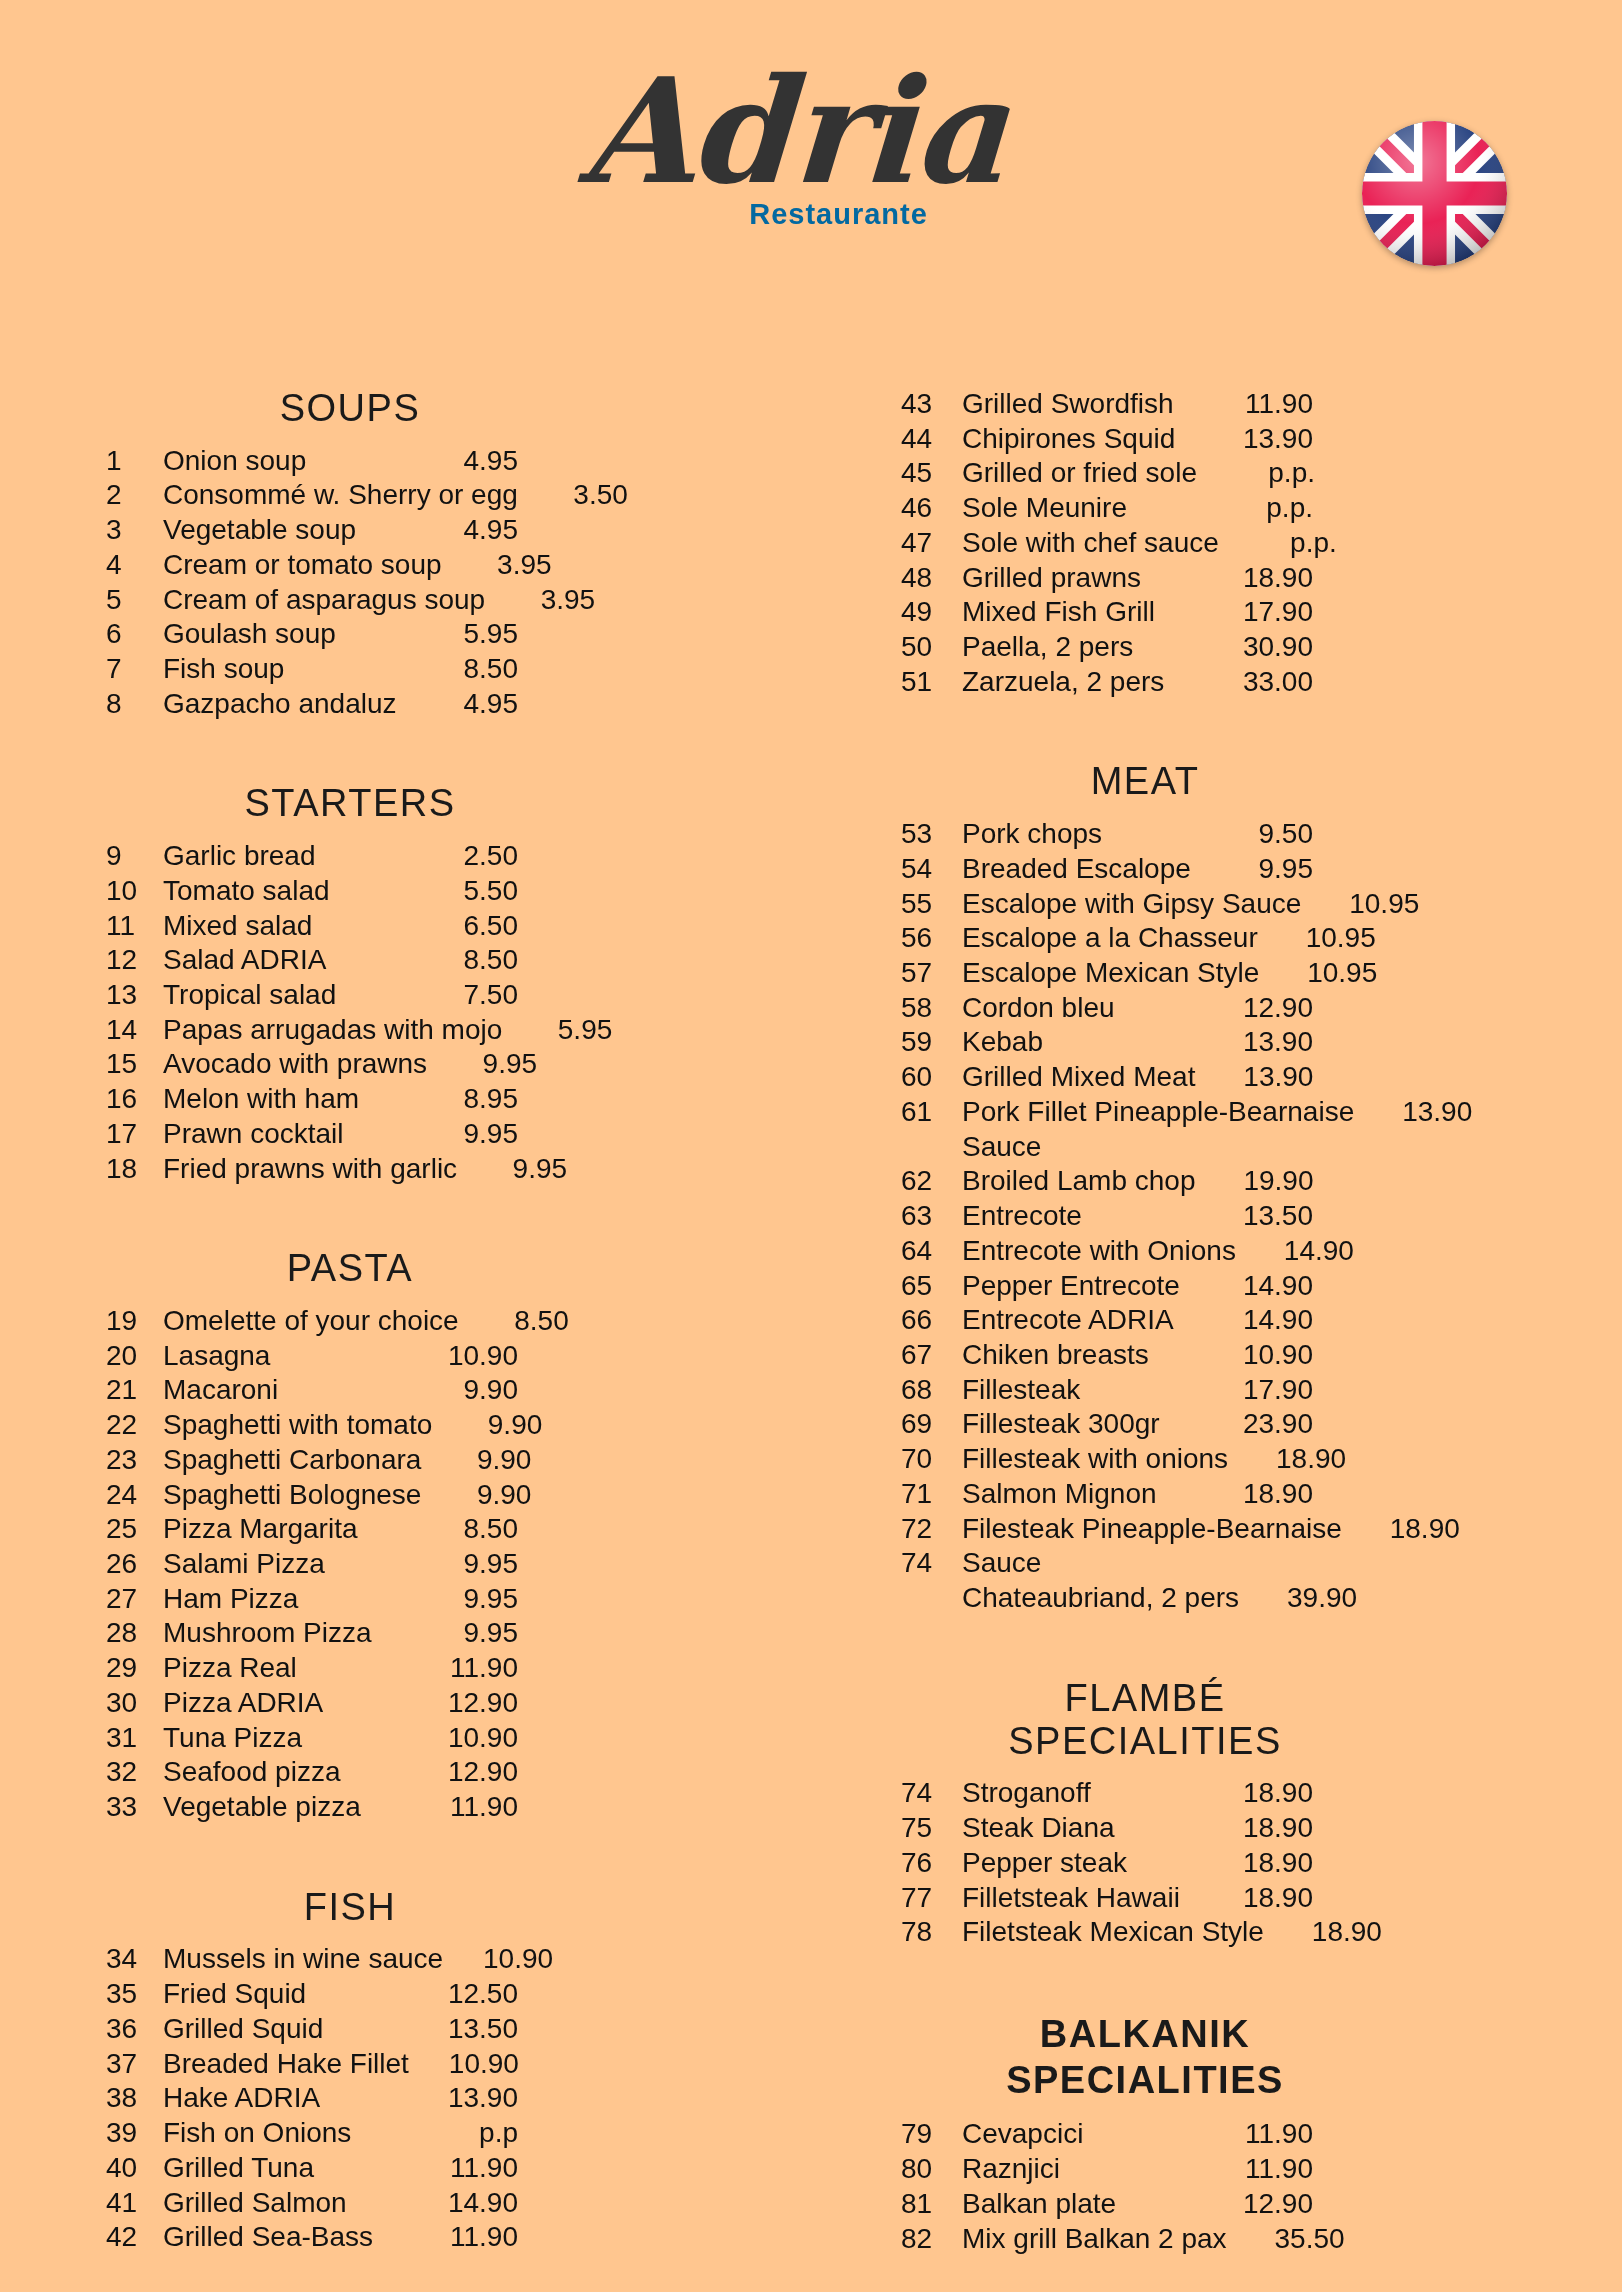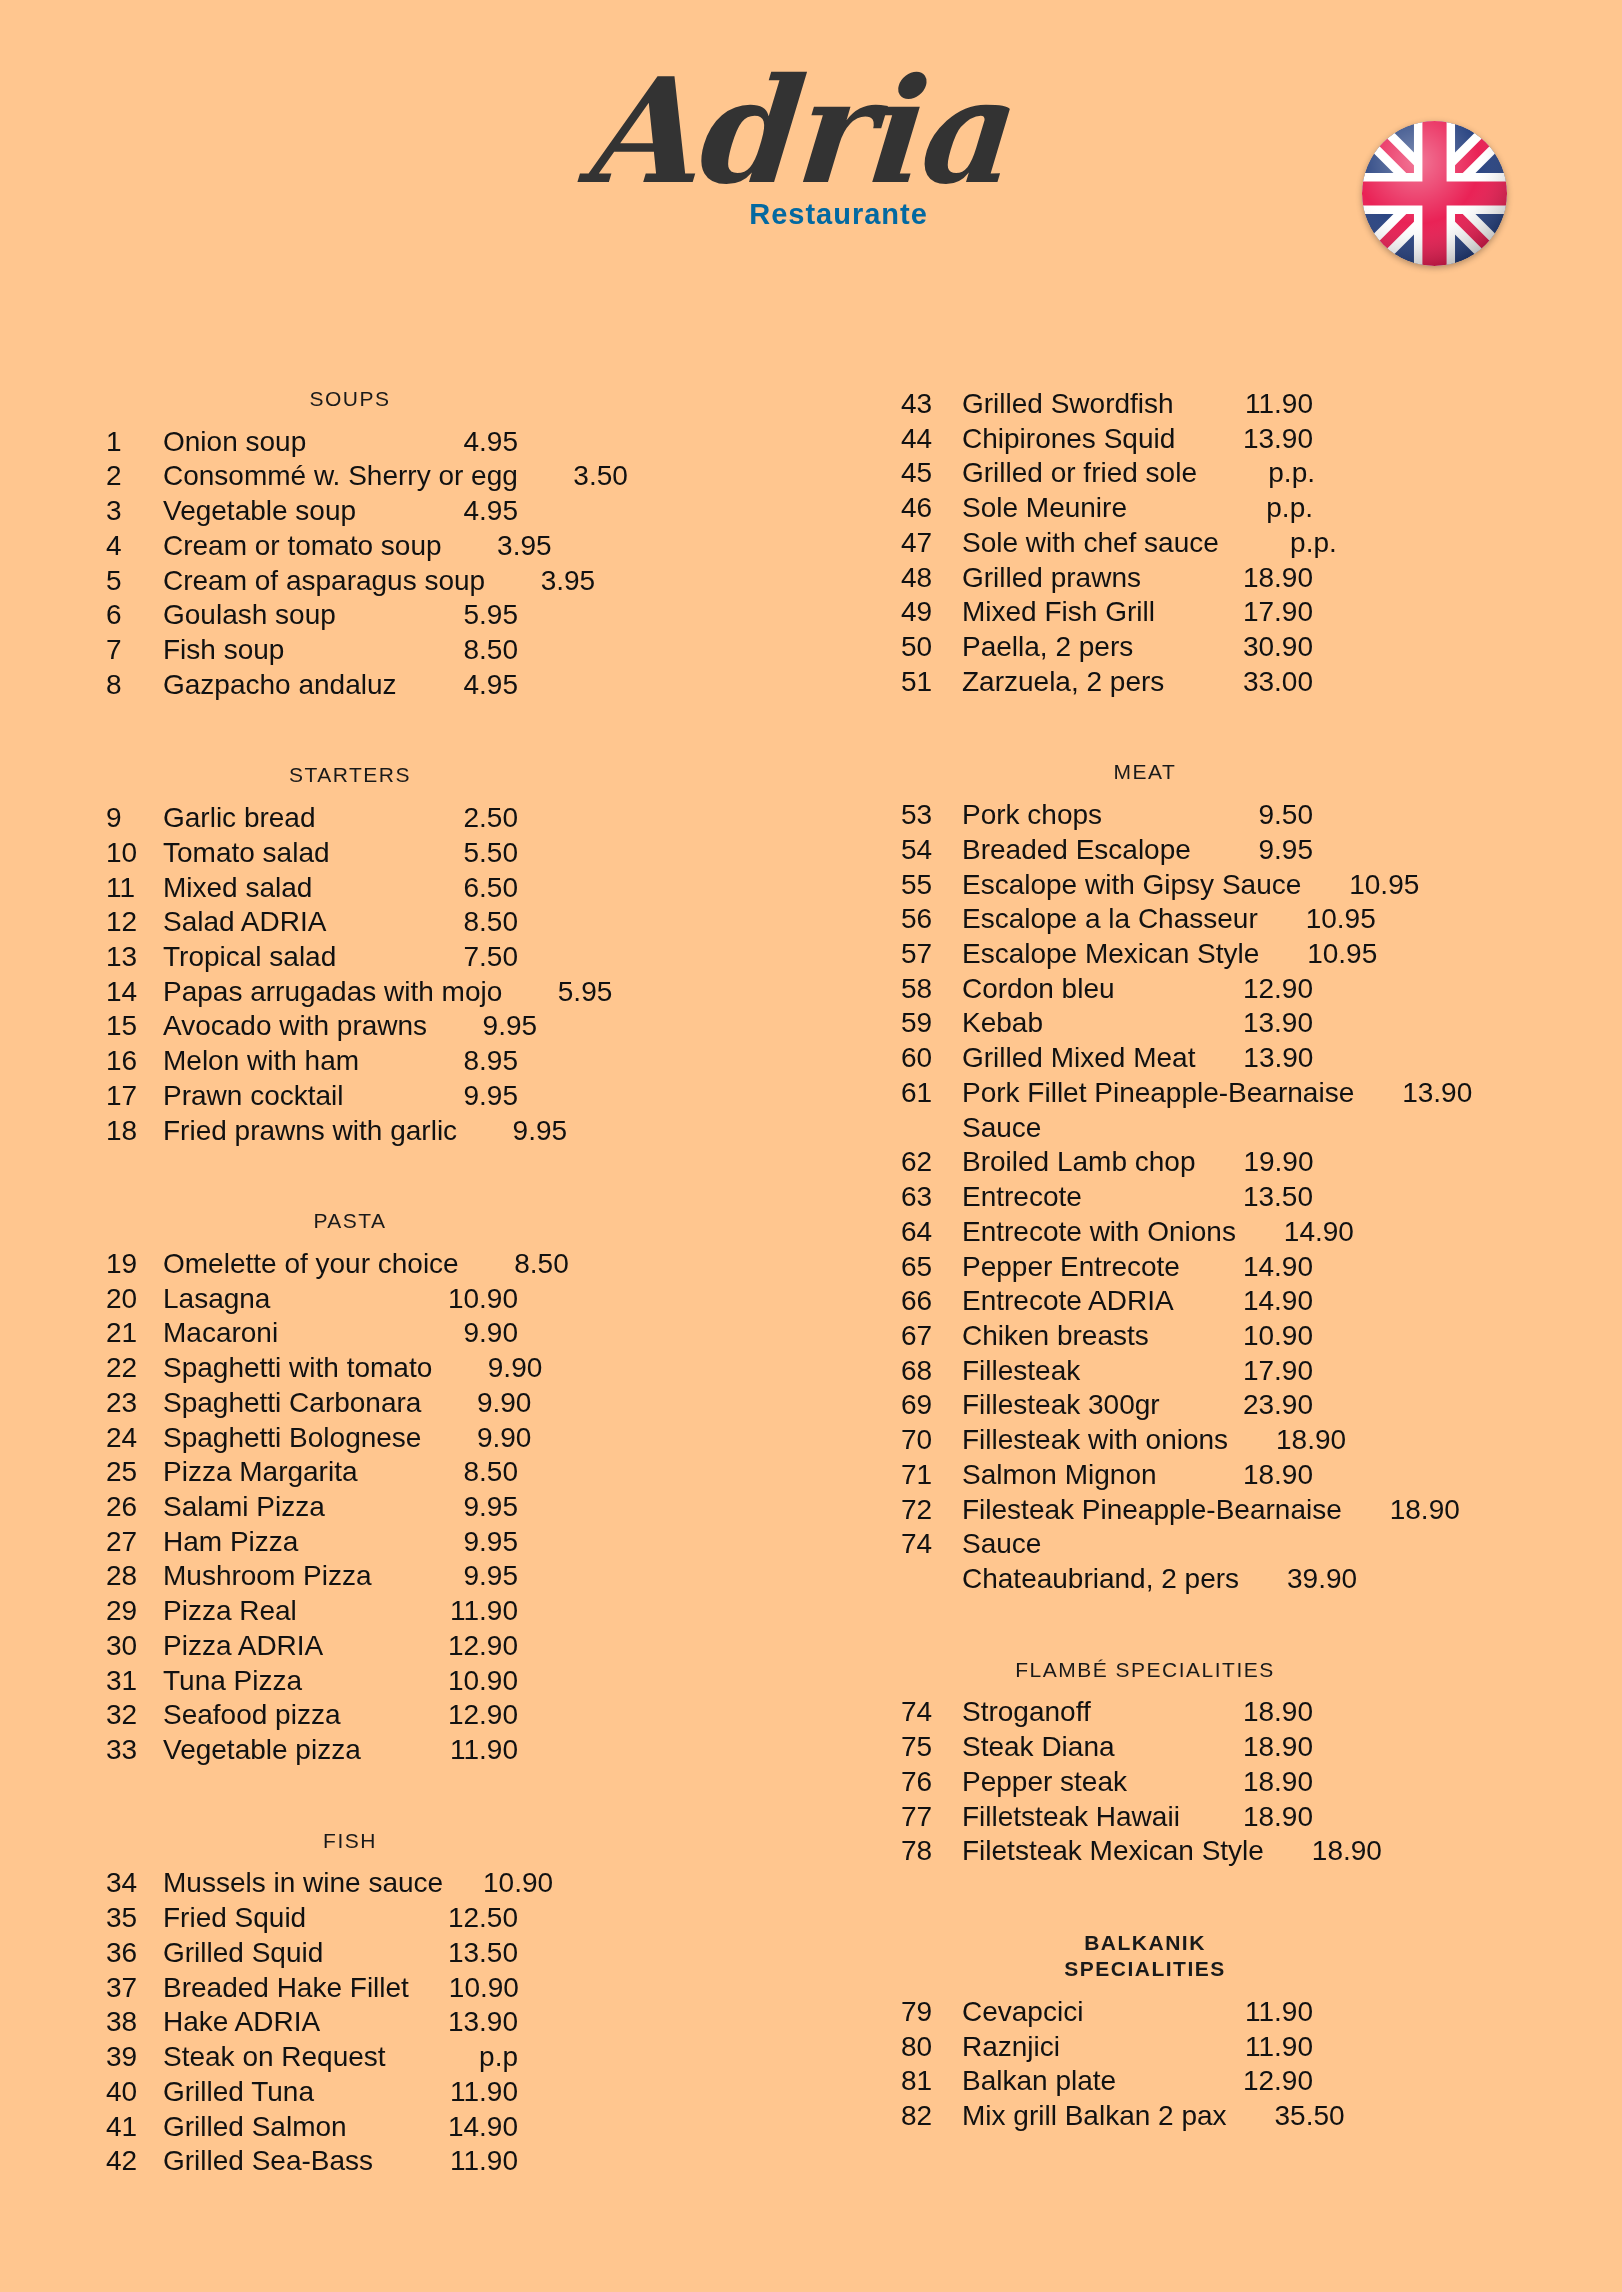--- a/index.html
+++ b/index.html
@@ -83,21 +83,21 @@
 
   .col {
     position: absolute;
     top: 0;
   }
   .col-left  { left: 106px;  width: 412px; }
   .col-right { left: 901px;  width: 412px; }
 
   .section-title {
     text-align: center;
-    font-size: 21px;
+    font-size: 38px;
     font-weight: 400;
     letter-spacing: 1.5px;
     color: #1a1a1a;
     padding-left: 76px;
   }
   .section-title.two-line { line-height: 1.22; font-weight: bold; }
 
   .spacer-sm { height: 13.7px; }
   .spacer-lg { height: 61px; }
 
@@ -368,21 +368,21 @@
           <span class="name">Breaded Hake Fillet</span>
           <span class="price">10.90</span>
         </div>
         <div class="row">
           <span class="num">38</span>
           <span class="name">Hake ADRIA</span>
           <span class="price">13.90</span>
         </div>
         <div class="row">
           <span class="num">39</span>
-          <span class="name">Steak on Request</span>
+          <span class="name">Fish on Onions</span>
           <span class="price">p.p</span>
         </div>
         <div class="row">
           <span class="num">40</span>
           <span class="name">Grilled Tuna</span>
           <span class="price">11.90</span>
         </div>
         <div class="row">
           <span class="num">41</span>
           <span class="name">Grilled Salmon</span>

